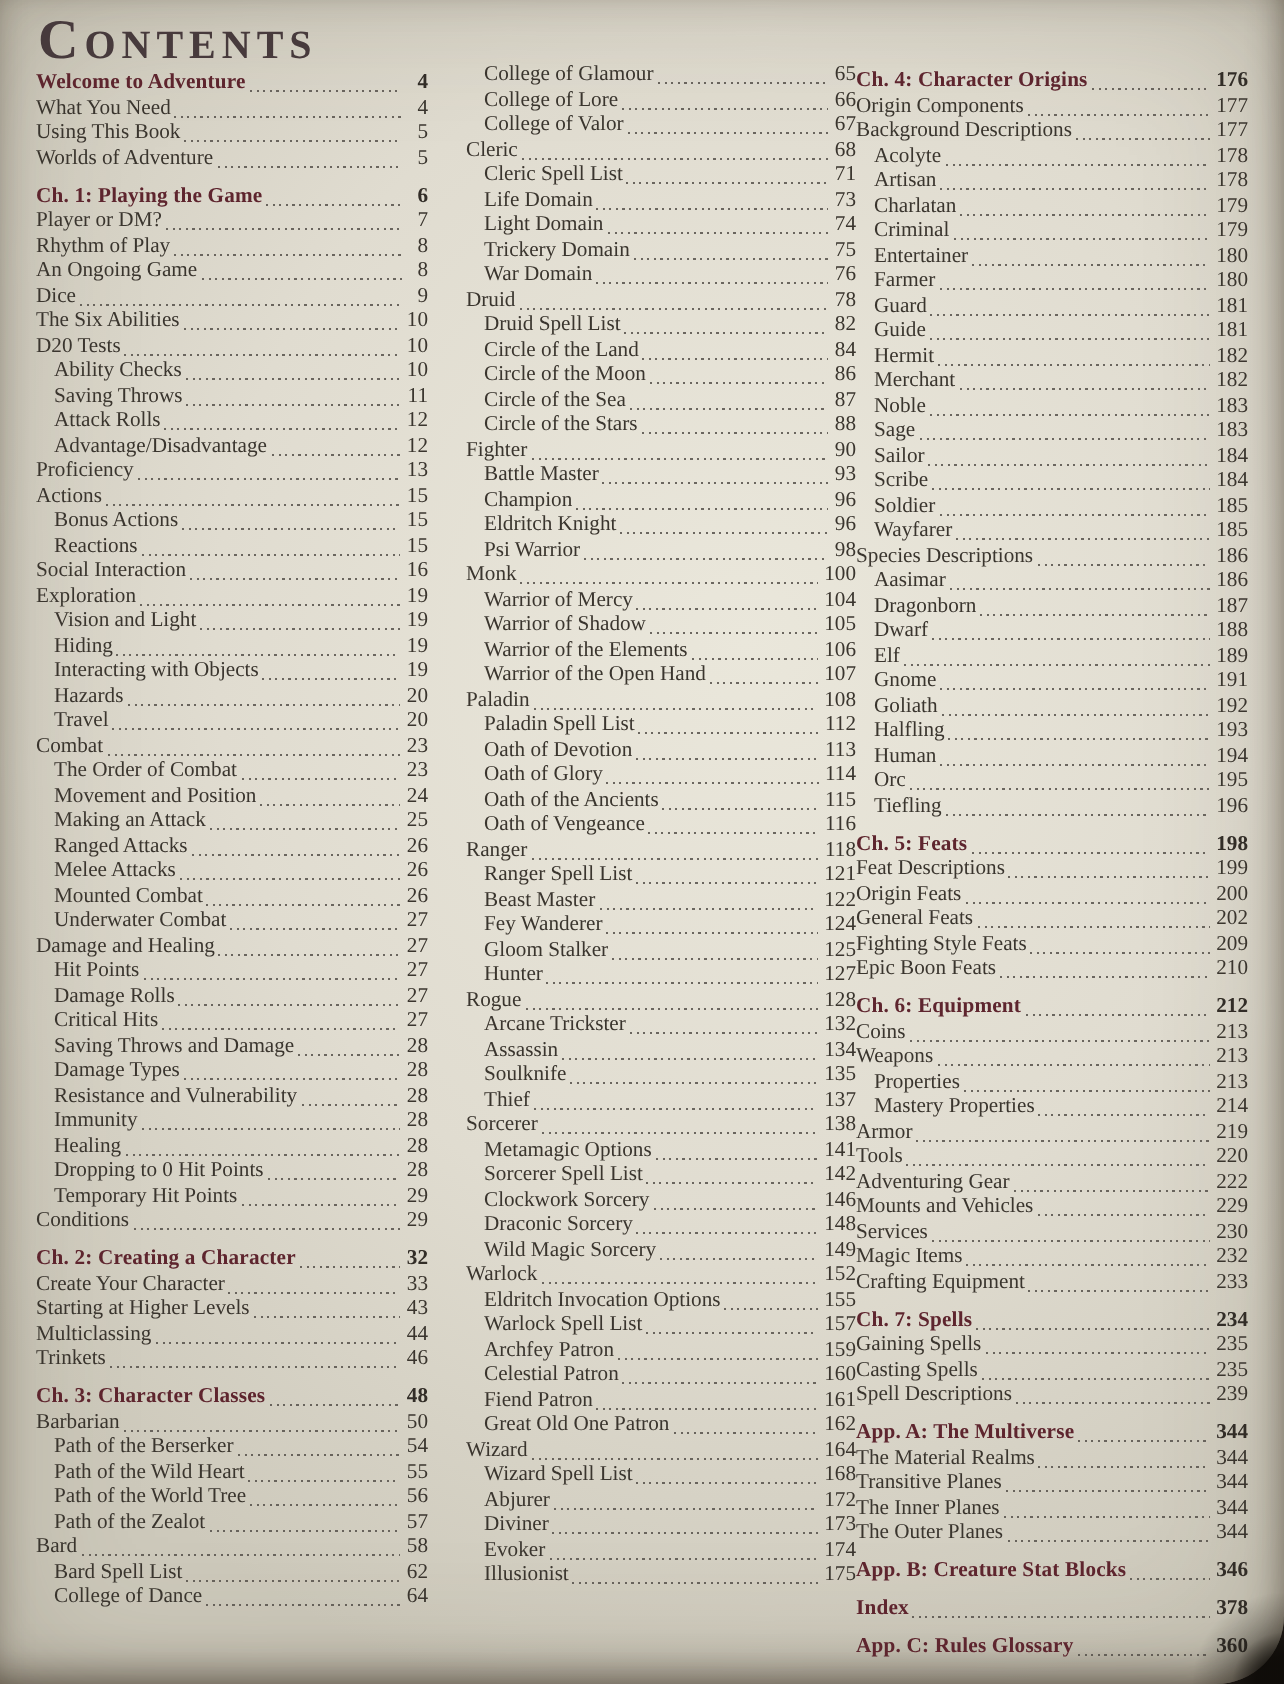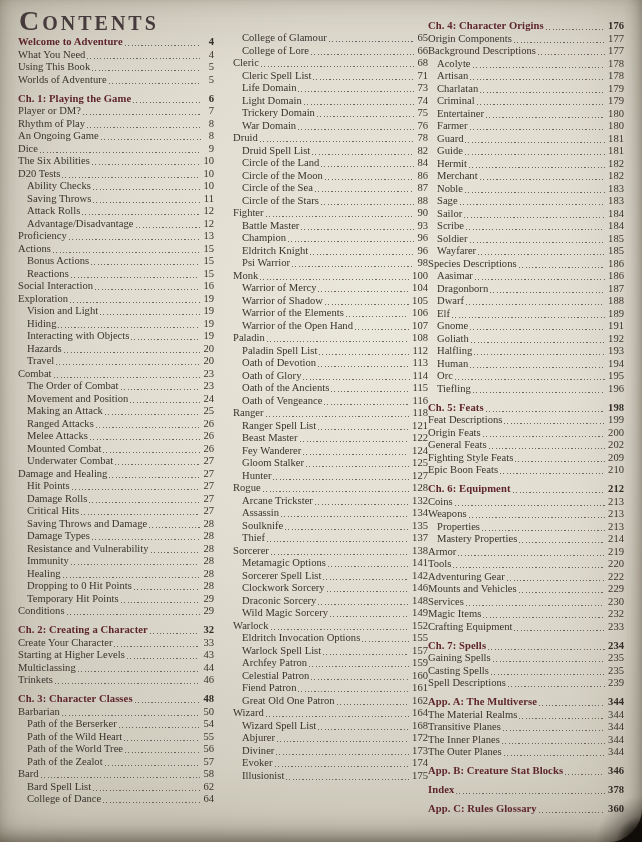--- a/index.html
+++ b/index.html
@@ -32,21 +32,21 @@
     background:radial-gradient(circle at 100% 100%, rgba(10,8,5,.75) 0 14px, rgba(10,8,5,.25) 26px, transparent 46px);
   }
   .title{
     position:absolute;left:19px;top:5px;
     font-variant:small-caps;font-weight:bold;font-size:28px;letter-spacing:3px;
     color:#473a3c;
   }
   .col{position:absolute;display:flex;flex-direction:column;}
   .col1{left:18px;top:36px;width:196px;}
   .col2{left:233px;top:32px;width:195px;}
-  .col3{left:428px;top:20px;width:196px;}
+  .col3{left:428px;top:35px;width:196px;}
   .col > .group + .group{margin-top:6.5px;}
   .row{
     display:flex;align-items:baseline;
     font-size:10.6px;line-height:12.5px;color:var(--ink);
     white-space:nowrap;
   }
   .row.heading .lbl{color:var(--accent);font-weight:bold;letter-spacing:.1px;}
   .row.heading .pg{color:var(--ink-strong);font-weight:bold;}
   .row.ind1{padding-left:9px;}
   .lbl{flex:0 0 auto;}
@@ -378,20 +378,25 @@
           <div class="row ind1">
             <span class="lbl">College of Glamour</span>
             <span class="leader"></span>
             <span class="pg">65</span>
           </div>
           <div class="row ind1">
             <span class="lbl">College of Lore</span>
             <span class="leader"></span>
             <span class="pg">66</span>
           </div>
+          <div class="row ind1">
+            <span class="lbl">College of Valor</span>
+            <span class="leader"></span>
+            <span class="pg">67</span>
+          </div>
           <div class="row">
             <span class="lbl">Cleric</span>
             <span class="leader"></span>
             <span class="pg">68</span>
           </div>
           <div class="row ind1">
             <span class="lbl">Cleric Spell List</span>
             <span class="leader"></span>
             <span class="pg">71</span>
           </div>

